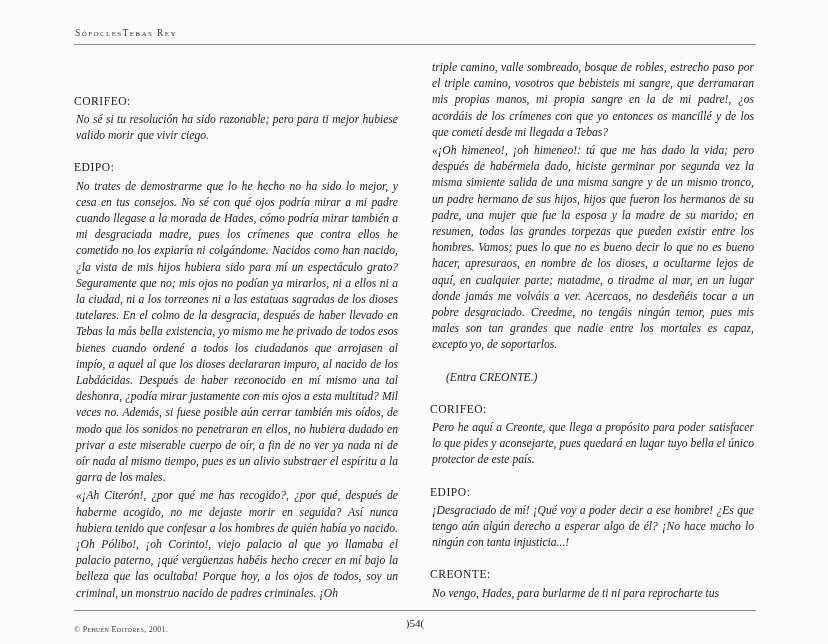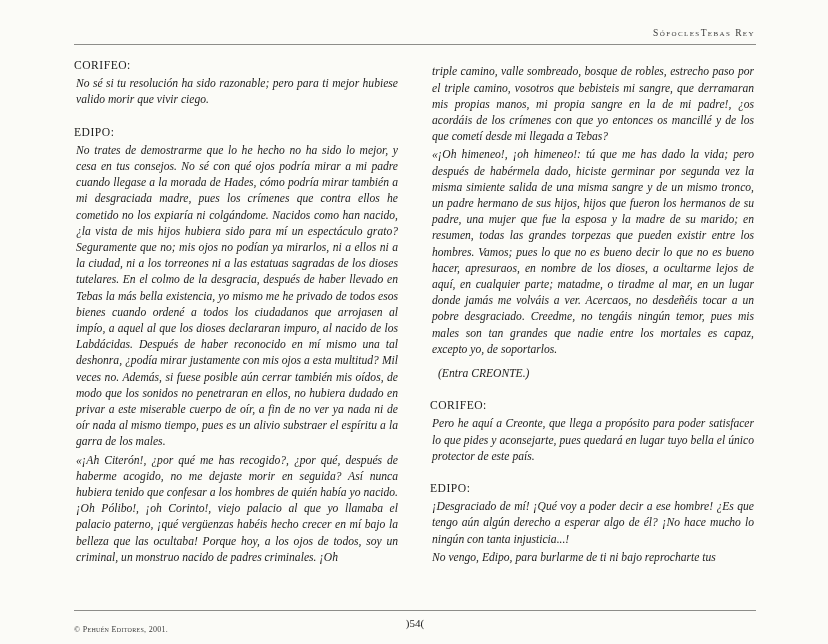--- a/index.html
+++ b/index.html
@@ -13,21 +13,21 @@
     height: 644px;
     box-sizing: border-box;
     background: #fbfbf7;
     padding: 28px 72px 0 74px;
     color: #1d1d1d;
     font-family: "Liberation Serif", serif;
     overflow: hidden;
   }
   .running-head {
     display: flex;
-    justify-content: flex-end;
+    justify-content: flex-start;
     align-items: baseline;
     font-variant: small-caps;
     font-size: 9.5px;
     letter-spacing: 1.4px;
     color: #3a3a3a;
     padding: 0 1px 6px 1px;
   }
   .head-rule, .foot-rule {
     height: 0;
     border-top: 1px solid #8d8d89;
@@ -47,21 +47,21 @@
     color: #1c1c1c;
   }
   .speaker {
     margin: 16px 0 0 0;
     font-size: 11.6px;
     font-weight: normal;
     letter-spacing: 0.5px;
   }
   .col .speaker:first-child { margin-top: 0; }
   .para { margin: 2px; font-style: italic; }
-  .stage { margin: 8px; font-style: italic; }
+  .stage { margin: 16px; font-style: italic; }
 
   footer.page-foot {
     position: absolute;
     left: 74px;
     right: 72px;
     bottom: 12px;
   }
   .foot-rule { margin-bottom: 7px; }
   .foot-row {
     position: relative;
@@ -105,21 +105,22 @@
     </section>
 
     <section class="col">
       <p class="para">triple camino, valle sombreado, bosque de robles, estrecho paso por el triple camino, vosotros que bebisteis mi sangre, que derramaran mis propias manos, mi propia sangre en la de mi padre!, ¿os acordáis de los crímenes con que yo entonces os mancillé y de los que cometí desde mi llegada a Tebas?</p>
       <p class="para">«¡Oh himeneo!, ¡oh himeneo!: tú que me has dado la vida; pero después de habérmela dado, hiciste germinar por segunda vez la misma simiente salida de una misma sangre y de un mismo tronco, un padre hermano de sus hijos, hijos que fueron los hermanos de su padre, una mujer que fue la esposa y la madre de su marido; en resumen, todas las grandes torpezas que pueden existir entre los hombres. Vamos; pues lo que no es bueno decir lo que no es bueno hacer, apresuraos, en nombre de los dioses, a ocultarme lejos de aquí, en cualquier parte; matadme, o tiradme al mar, en un lugar donde jamás me volváis a ver. Acercaos, no desdeñéis tocar a un pobre desgraciado. Creedme, no tengáis ningún temor, pues mis males son tan grandes que nadie entre los mortales es capaz, excepto yo, de soportarlos.</p>
       <p class="stage">(Entra CREONTE.)</p>
       <h3 class="speaker">CORIFEO:</h3>
       <p class="para">Pero he aquí a Creonte, que llega a propósito para poder satisfacer lo que pides y aconsejarte, pues quedará en lugar tuyo bella el único protector de este país.</p>
       <h3 class="speaker">EDIPO:</h3>
       <p class="para">¡Desgraciado de mí! ¡Qué voy a poder decir a ese hombre! ¿Es que tengo aún algún derecho a esperar algo de él? ¡No hace mucho lo ningún con tanta injusticia...!</p>
-      <p class="para">No vengo, Edipo, para burlarme de ti ni bajo reprocharte tus</p>
+      <h3 class="speaker">CREONTE:</h3>
+      <p class="para">No vengo, Hades, para burlarme de ti ni para reprocharte tus</p>
     </section>
 
   </main>
 
   <footer class="page-foot">
     <div class="foot-rule"></div>
     <div class="foot-row">
       <span class="copyright">© Pehuén Editores, 2001.</span>
       <span class="page-number">)54(</span>
     </div>

